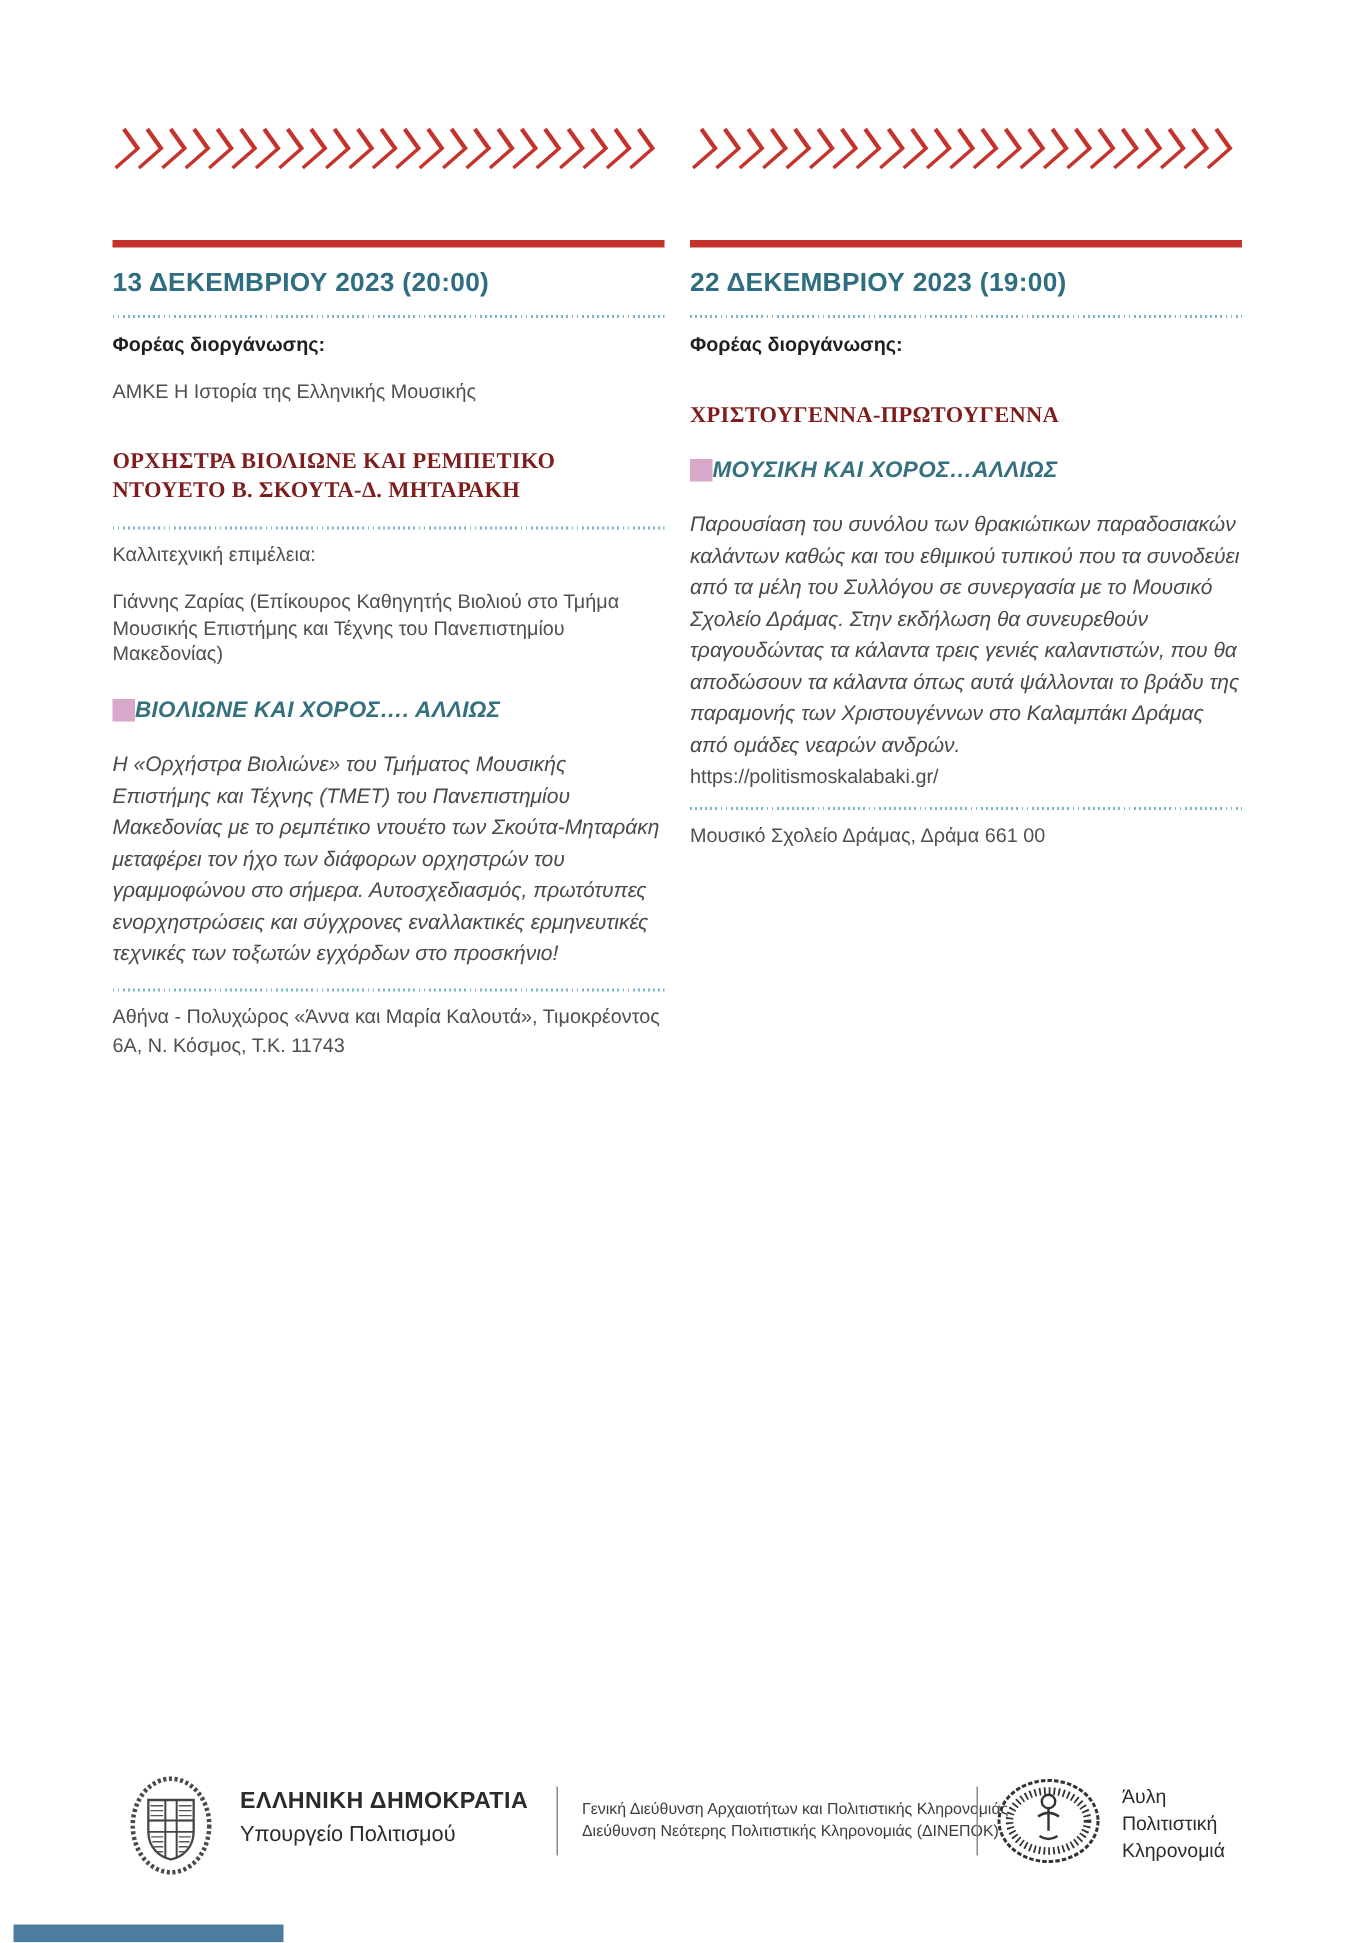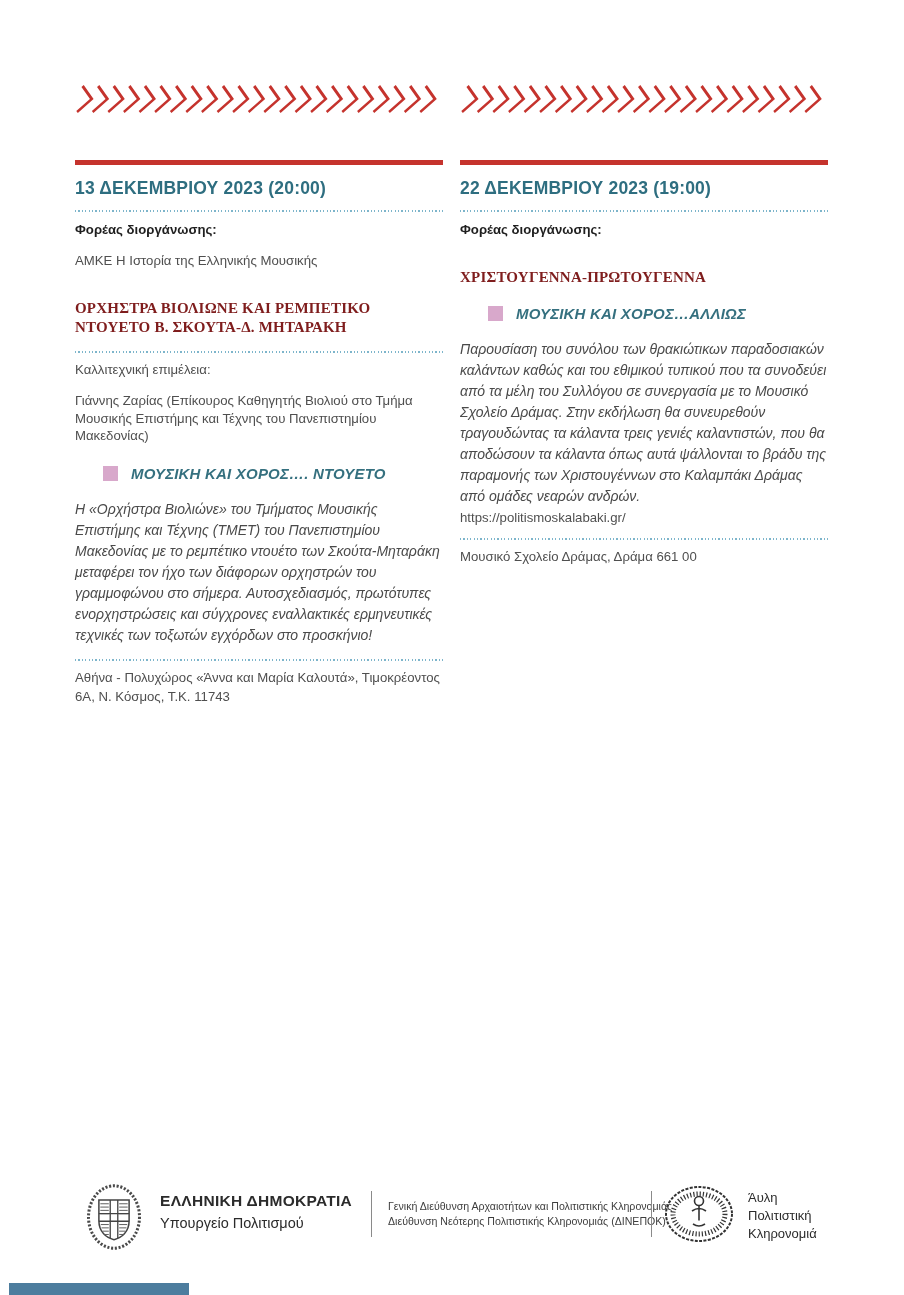--- a/index.html
+++ b/index.html
@@ -16,21 +16,21 @@
 
   .redbar{height:5px;background:#c5332d;}
   .date-heading{margin-top:13px;font-size:17.5px;font-weight:bold;color:#2e6e80;letter-spacing:.2px;}
   .dotted{height:2px;margin-top:11px;
           background-image:repeating-linear-gradient(90deg,#7db5cb 0,#7db5cb 1.2px,transparent 1.2px,transparent 3.4px);}
   .label-bold{margin-top:9px;font-size:13.2px;font-weight:bold;color:#1f1f1f;line-height:1.35;}
   .label-plain{margin-top:8px;font-size:13.2px;color:#4f4f4f;line-height:1.35;}
   .value{font-size:13.2px;color:#4f4f4f;line-height:1.35;margin-top:13px;}
   .event-title{margin-top:29px;font-family:"Liberation Serif", serif;font-weight:bold;
                font-size:15px;line-height:1.28;color:#7f1d1d;letter-spacing:.2px;}
-  .category-row{margin-top:20px;display:flex;align-items:center;gap:13px;margin-left:28px;}
+  .category-row{margin-top:20px;display:flex;align-items:center;}
   .cat-square{width:15px;height:15px;background:#d8a8cb;flex:0 0 auto;}
   .cat-label{font-size:15px;font-weight:bold;font-style:italic;color:#35707f;letter-spacing:.2px;}
   .desc{margin-top:17px;font-size:14px;font-style:italic;color:#4a4a4a;line-height:1.5;}
   .venue{margin-top:8px;font-size:13.2px;color:#4f4f4f;line-height:1.4;}
   .url{font-size:13.2px;color:#4f4f4f;line-height:1.35;margin-top:2px;text-decoration:none;display:inline-block;}
 
   
   .footer{position:absolute;left:0;top:1178px;width:904px;height:72px;}
   .emblem{position:absolute;left:85px;top:5px;}
   .republic-block{position:absolute;left:160px;top:14px;color:#2b2b2b;}
@@ -109,21 +109,21 @@
     <div class="date-heading">13 ΔΕΚΕΜΒΡΙΟΥ 2023 (20:00)</div>
     <div class="dotted"></div>
     <div class="label-bold">Φορέας διοργάνωσης:</div>
     <div class="value">ΑΜΚΕ Η Ιστορία της Ελληνικής Μουσικής</div>
     <div class="event-title">ΟΡΧΗΣΤΡΑ ΒΙΟΛΙΩΝΕ ΚΑΙ ΡΕΜΠΕΤΙΚΟ ΝΤΟΥΕΤΟ Β. ΣΚΟΥΤΑ-Δ. ΜΗΤΑΡΑΚΗ</div>
     <div class="dotted" style="margin-top:14px;"></div>
     <div class="label-plain">Καλλιτεχνική επιμέλεια:</div>
     <div class="value">Γιάννης Ζαρίας (Επίκουρος Καθηγητής Βιολιού στο Τμήμα Μουσικής Επιστήμης και Τέχνης του Πανεπιστημίου Μακεδονίας)</div>
     <div class="category-row">
       <span class="cat-square"></span>
-      <span class="cat-label">ΜΟΥΣΙΚΗ ΚΑΙ ΧΟΡΟΣ…. ΝΤΟΥΕΤΟ</span>
+      <span class="cat-label">ΒΙΟΛΙΩΝΕ ΚΑΙ ΧΟΡΟΣ…. ΑΛΛΙΩΣ</span>
     </div>
     <div class="desc">Η «Ορχήστρα Βιολιώνε» του Τμήματος Μουσικής Επιστήμης και Τέχνης (ΤΜΕΤ) του Πανεπιστημίου Μακεδονίας με το ρεμπέτικο ντουέτο των Σκούτα-Μηταράκη μεταφέρει τον ήχο των διάφορων ορχηστρών του γραμμοφώνου στο σήμερα. Αυτοσχεδιασμός, πρωτότυπες ενορχηστρώσεις και σύγχρονες εναλλακτικές ερμηνευτικές τεχνικές των τοξωτών εγχόρδων στο προσκήνιο!</div>
     <div class="dotted" style="margin-top:13px;"></div>
     <div class="venue">Αθήνα - Πολυχώρος «Άννα και Μαρία Καλουτά», Τιμοκρέοντος 6Α, Ν. Κόσμος, Τ.Κ. 11743</div>
   </div>
 
   <div class="col right">
     <div class="redbar"></div>
     <div class="date-heading">22 ΔΕΚΕΜΒΡΙΟΥ 2023 (19:00)</div>
     <div class="dotted"></div>

